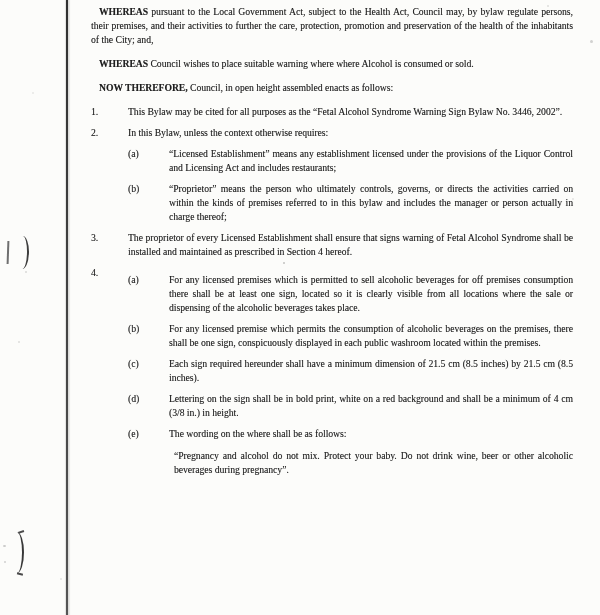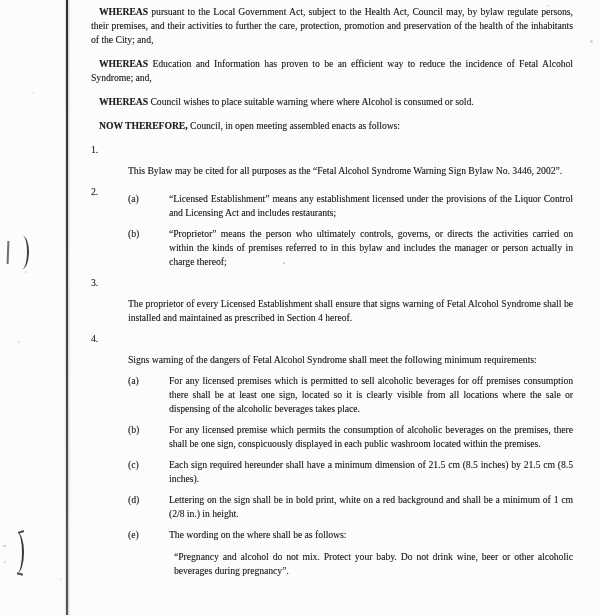--- a/index.html
+++ b/index.html
@@ -25,21 +25,21 @@
   .content {
     position: absolute;
     left: 91px; top: 5px;
     width: 482px;
   }
   .para { margin: 0 0 10px 0; text-align: justify; }
   .lead { font-weight: bold; margin-left: 8px; }
   .section { display: flex; margin: 0 0 7px 0; }
   .section-number { flex: 0 0 37px; }
   .section-body { flex: 1; min-width: 0; }
-  .section-text { text-align: justify; margin-top: 21px; }
+  .section-text { text-align: justify; }
   .sub { display: flex; margin-top: 7px; }
   .sub-letter { flex: 0 0 41px; }
   .sub-text { flex: 1; min-width: 0; text-align: justify; }
   .sign-quote { margin: 8px 0 0 46px; text-align: justify; }
   
   .pen-stroke {
     position: absolute;
     left: 7px; top: 241px;
     width: 1.5px; height: 23px;
     background: #6f6f6f;
@@ -97,36 +97,36 @@
   <span class="speck" style="left:60px;top:578px;width:2px;height:2px;opacity:.15"></span>
   <span class="speck" style="left:25px;top:271px;width:2px;height:2px;opacity:.2"></span>
 
   <div class="content">
 
 
 
     <p class="para"><span class="lead">WHEREAS</span><span> pursuant to the Local Government Act, subject to the Health Act, Council may, by bylaw regulate persons, their premises, and their activities to further the care, protection, promotion and preservation of the health of the inhabitants of the City; and,</span></p>
 
 
-    <p class="para"><span class="lead">WHEREAS</span><span> Education and Information has proven to be an efficient way to reduce the incidence of Fetal Alcohol Syndrome; and,</span></p>
 
     <p class="para"><span class="lead">WHEREAS</span><span> Council wishes to place suitable warning where where Alcohol is consumed or sold.</span></p>
 
-    <p class="para"><span class="lead">NOW THEREFORE,</span><span> Council, in open meeting assembled enacts as follows:</span></p>
+    <p class="para"><span class="lead">NOW THEREFORE,</span><span> Council, in open height assembled enacts as follows:</span></p>
 
     <div class="section">
       <div class="section-number">1.</div>
       <div class="section-body">
         <div class="section-text">This Bylaw may be cited for all purposes as the “Fetal Alcohol Syndrome Warning Sign Bylaw No. 3446, 2002”.</div>
       </div>
     </div>
 
     <div class="section">
       <div class="section-number">2.</div>
       <div class="section-body">
+        <div class="section-text">In this Bylaw, unless the context otherwise requires:</div>
         <div class="sub">
           <div class="sub-letter">(a)</div>
           <div class="sub-text">“Licensed Establishment” means any establishment licensed under the provisions of the Liquor Control and Licensing Act and includes restaurants;</div>
         </div>
         <div class="sub">
           <div class="sub-letter">(b)</div>
           <div class="sub-text">“Proprietor” means the person who ultimately controls, governs, or directs the activities carried on within the kinds of premises referred to in this bylaw and includes the manager or person actually in charge thereof;</div>
         </div>
       </div>
     </div>
@@ -134,36 +134,35 @@
     <div class="section">
       <div class="section-number">3.</div>
       <div class="section-body">
         <div class="section-text">The proprietor of every Licensed Establishment shall ensure that signs warning of Fetal Alcohol Syndrome shall be installed and maintained as prescribed in Section 4 hereof.</div>
       </div>
     </div>
 
     <div class="section">
       <div class="section-number">4.</div>
       <div class="section-body">
-        <div class="section-text">Signs warning of the dangers of Fetal Alcohol Syndrome shall meet the following minimum requirements:</div>
         <div class="sub">
           <div class="sub-letter">(a)</div>
           <div class="sub-text">For any licensed premises which is permitted to sell alcoholic beverages for off premises consumption there shall be at least one sign, located so it is clearly visible from all locations where the sale or dispensing of the alcoholic beverages takes place.</div>
         </div>
         <div class="sub">
           <div class="sub-letter">(b)</div>
           <div class="sub-text">For any licensed premise which permits the consumption of alcoholic beverages on the premises, there shall be one sign, conspicuously displayed in each public washroom located within the premises.</div>
         </div>
         <div class="sub">
           <div class="sub-letter">(c)</div>
           <div class="sub-text">Each sign required hereunder shall have a minimum dimension of 21.5 cm (8.5 inches) by 21.5 cm (8.5 inches).</div>
         </div>
         <div class="sub">
           <div class="sub-letter">(d)</div>
-          <div class="sub-text">Lettering on the sign shall be in bold print, white on a red background and shall be a minimum of 1 cm (2/8 in.) in height.</div>
+          <div class="sub-text">Lettering on the sign shall be in bold print, white on a red background and shall be a minimum of 4 cm (3/8 in.) in height.</div>
         </div>
         <div class="sub">
           <div class="sub-letter">(e)</div>
           <div class="sub-text">The wording on the where shall be as follows:</div>
         </div>
         <div class="sign-quote">“Pregnancy and alcohol do not mix. Protect your baby. Do not drink wine, beer or other alcoholic beverages during pregnancy”.</div>
       </div>
     </div>
 
   </div>

